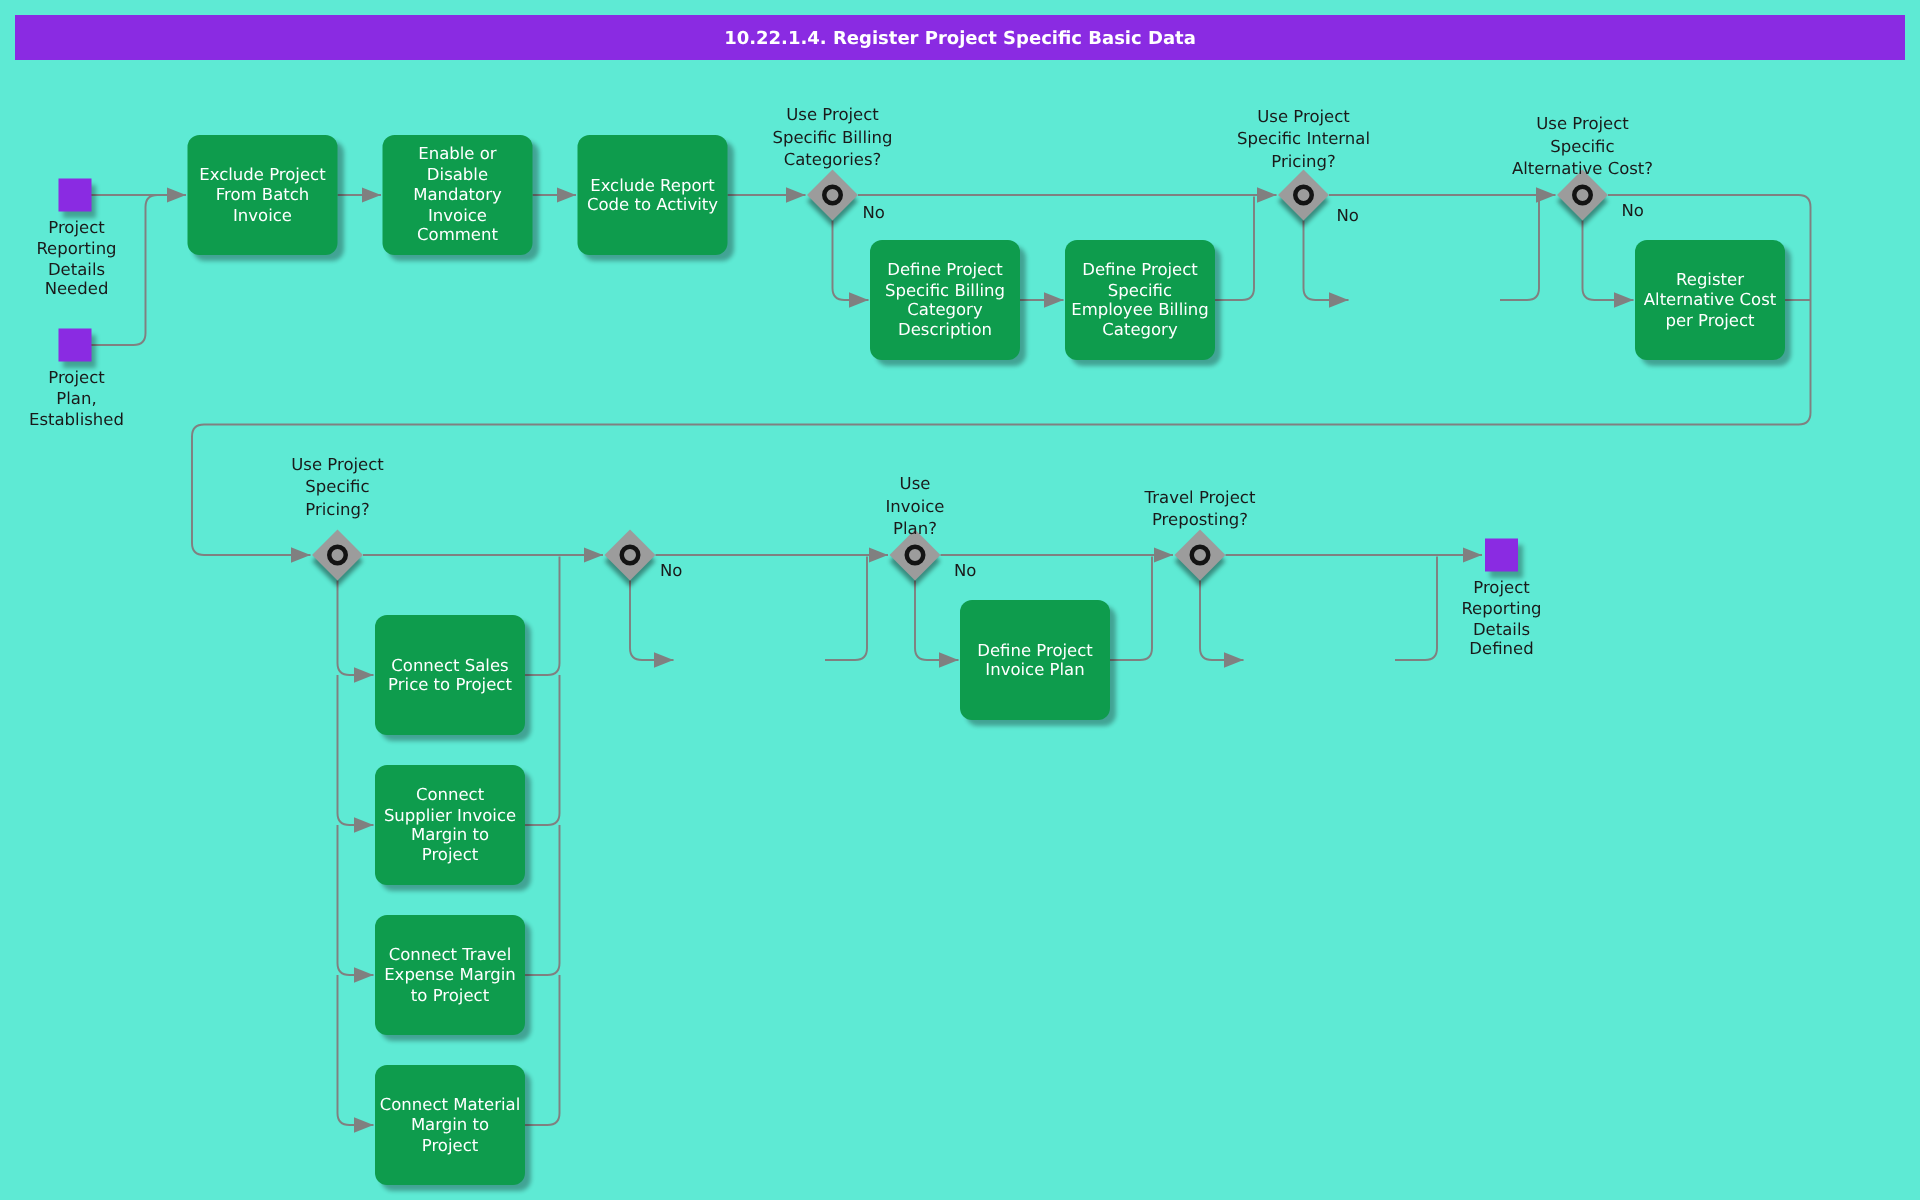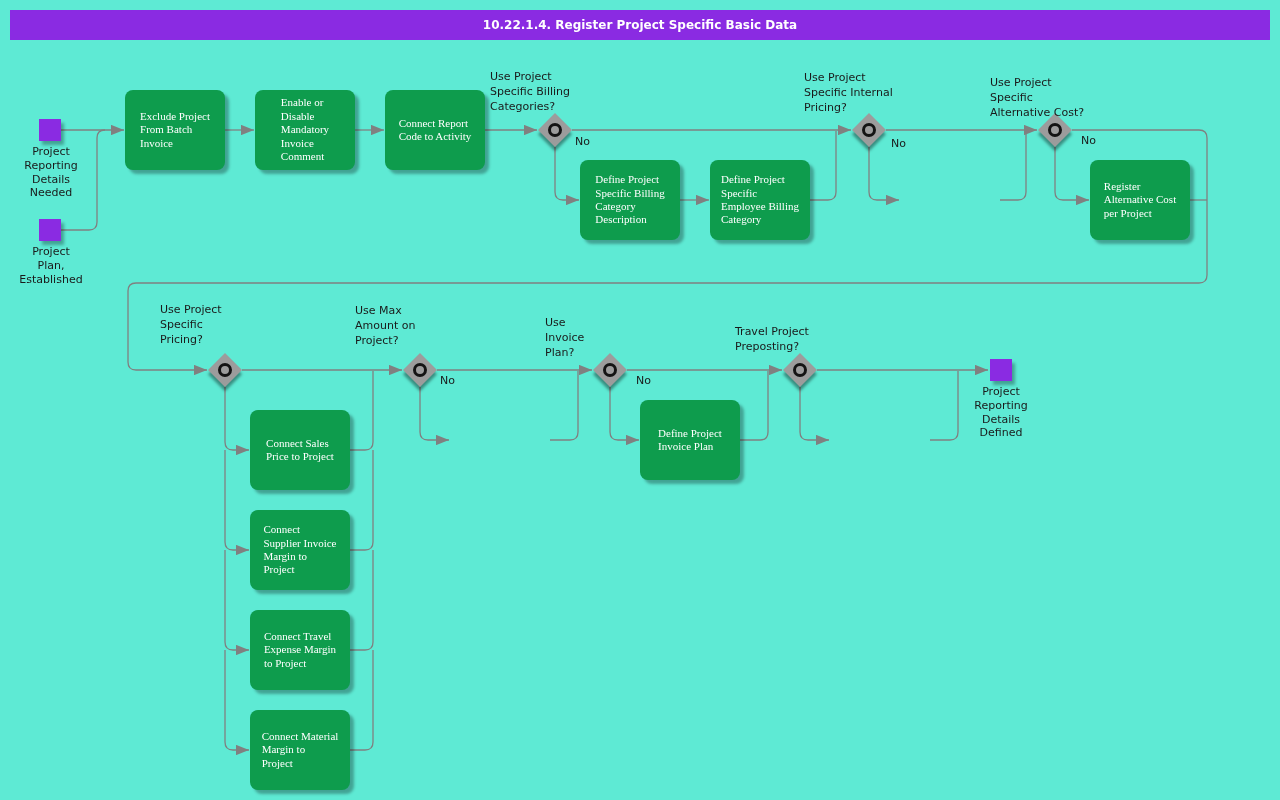--- a/index.html
+++ b/index.html
@@ -4,31 +4,31 @@
 <style>
   html,body{margin:0;padding:0;background:#ffffff;}
   #stage{position:relative;width:1280px;height:800px;background:#5eead4;overflow:hidden;
          font-family:"DejaVu Sans","Liberation Sans",sans-serif;font-size:11px;color:#1a1a1a;}
   .banner{position:absolute;left:10px;top:10px;width:1260px;height:30px;background:#8A2BE2;
           display:flex;align-items:center;justify-content:center;}
   .banner span{color:#ffffff;font-weight:bold;font-size:12px;}
   svg.wires{position:absolute;left:0;top:0;width:1280px;height:800px;}
   .task{position:absolute;width:100px;height:80px;background:#0E9C4D;border-radius:8px;
         box-shadow:4px 4px 3px rgba(0,0,0,0.30);display:flex;align-items:center;justify-content:center;
-        font-family:Liberation Serif, serif;}
+        text-align:center;}
   .task .task-label{color:#ffffff;white-space:pre-line;line-height:1.22;padding:2px 3px;}
   .event{position:absolute;width:22px;height:22px;background:#8A2BE2;
          box-shadow:3px 4px 3px rgba(0,0,0,0.30);}
   .elabel{position:absolute;width:110px;text-align:center;white-space:pre-line;line-height:1.25;}
   .decision{position:absolute;width:34px;height:34px;}
   .decision .diamond{position:absolute;left:5px;top:5px;width:24px;height:24px;background:#9c9c9c;
          transform:rotate(45deg);box-shadow:3px 3px 3px rgba(0,0,0,0.40);}
   .decision .ring{position:absolute;left:10px;top:10px;width:14px;height:14px;border:3px solid #141414;
          border-radius:50%;box-sizing:border-box;}
-  .qlabel{position:absolute;width:130px;text-align:left;white-space:pre-line;line-height:1.35;}
+  .qlabel{position:absolute;width:130px;text-align:center;white-space:pre-line;line-height:1.35;}
   .nolabel{position:absolute;line-height:1;}
 </style>
 </head>
 <body>
 
 <div id="stage">
 
   <div class="banner">
     <span>10.22.1.4. Register Project Specific Basic Data</span>
   </div>
@@ -97,21 +97,21 @@
 Invoice</span>
     </div>
   <div class="task" style="left:255px;top:90px">
       <span class="task-label">Enable or
 Disable
 Mandatory
 Invoice
 Comment</span>
     </div>
   <div class="task" style="left:385px;top:90px">
-      <span class="task-label">Connect Report
+      <span class="task-label">Exclude Report
 Code to Activity</span>
     </div>
   <div class="task" style="left:580px;top:160px">
       <span class="task-label">Define Project
 Specific Billing
 Category
 Description</span>
     </div>
   <div class="task" style="left:710px;top:160px">
       <span class="task-label">Define Project
@@ -182,23 +182,20 @@
       <div class="ring"></div>
     </div>
   <div class="qlabel" style="left:160px;top:303px">Use Project
 Specific
 Pricing?</div>
 
   <div class="decision" style="left:403px;top:353px">
       <div class="diamond"></div>
       <div class="ring"></div>
     </div>
-  <div class="qlabel" style="left:355px;top:304px">Use Max
-Amount on
-Project?</div>
   <div class="nolabel" style="left:440px;top:375px">No</div>
 
   <div class="decision" style="left:593px;top:353px">
       <div class="diamond"></div>
       <div class="ring"></div>
     </div>
   <div class="qlabel" style="left:545px;top:316px">Use
 Invoice
 Plan?</div>
   <div class="nolabel" style="left:636px;top:375px">No</div>

